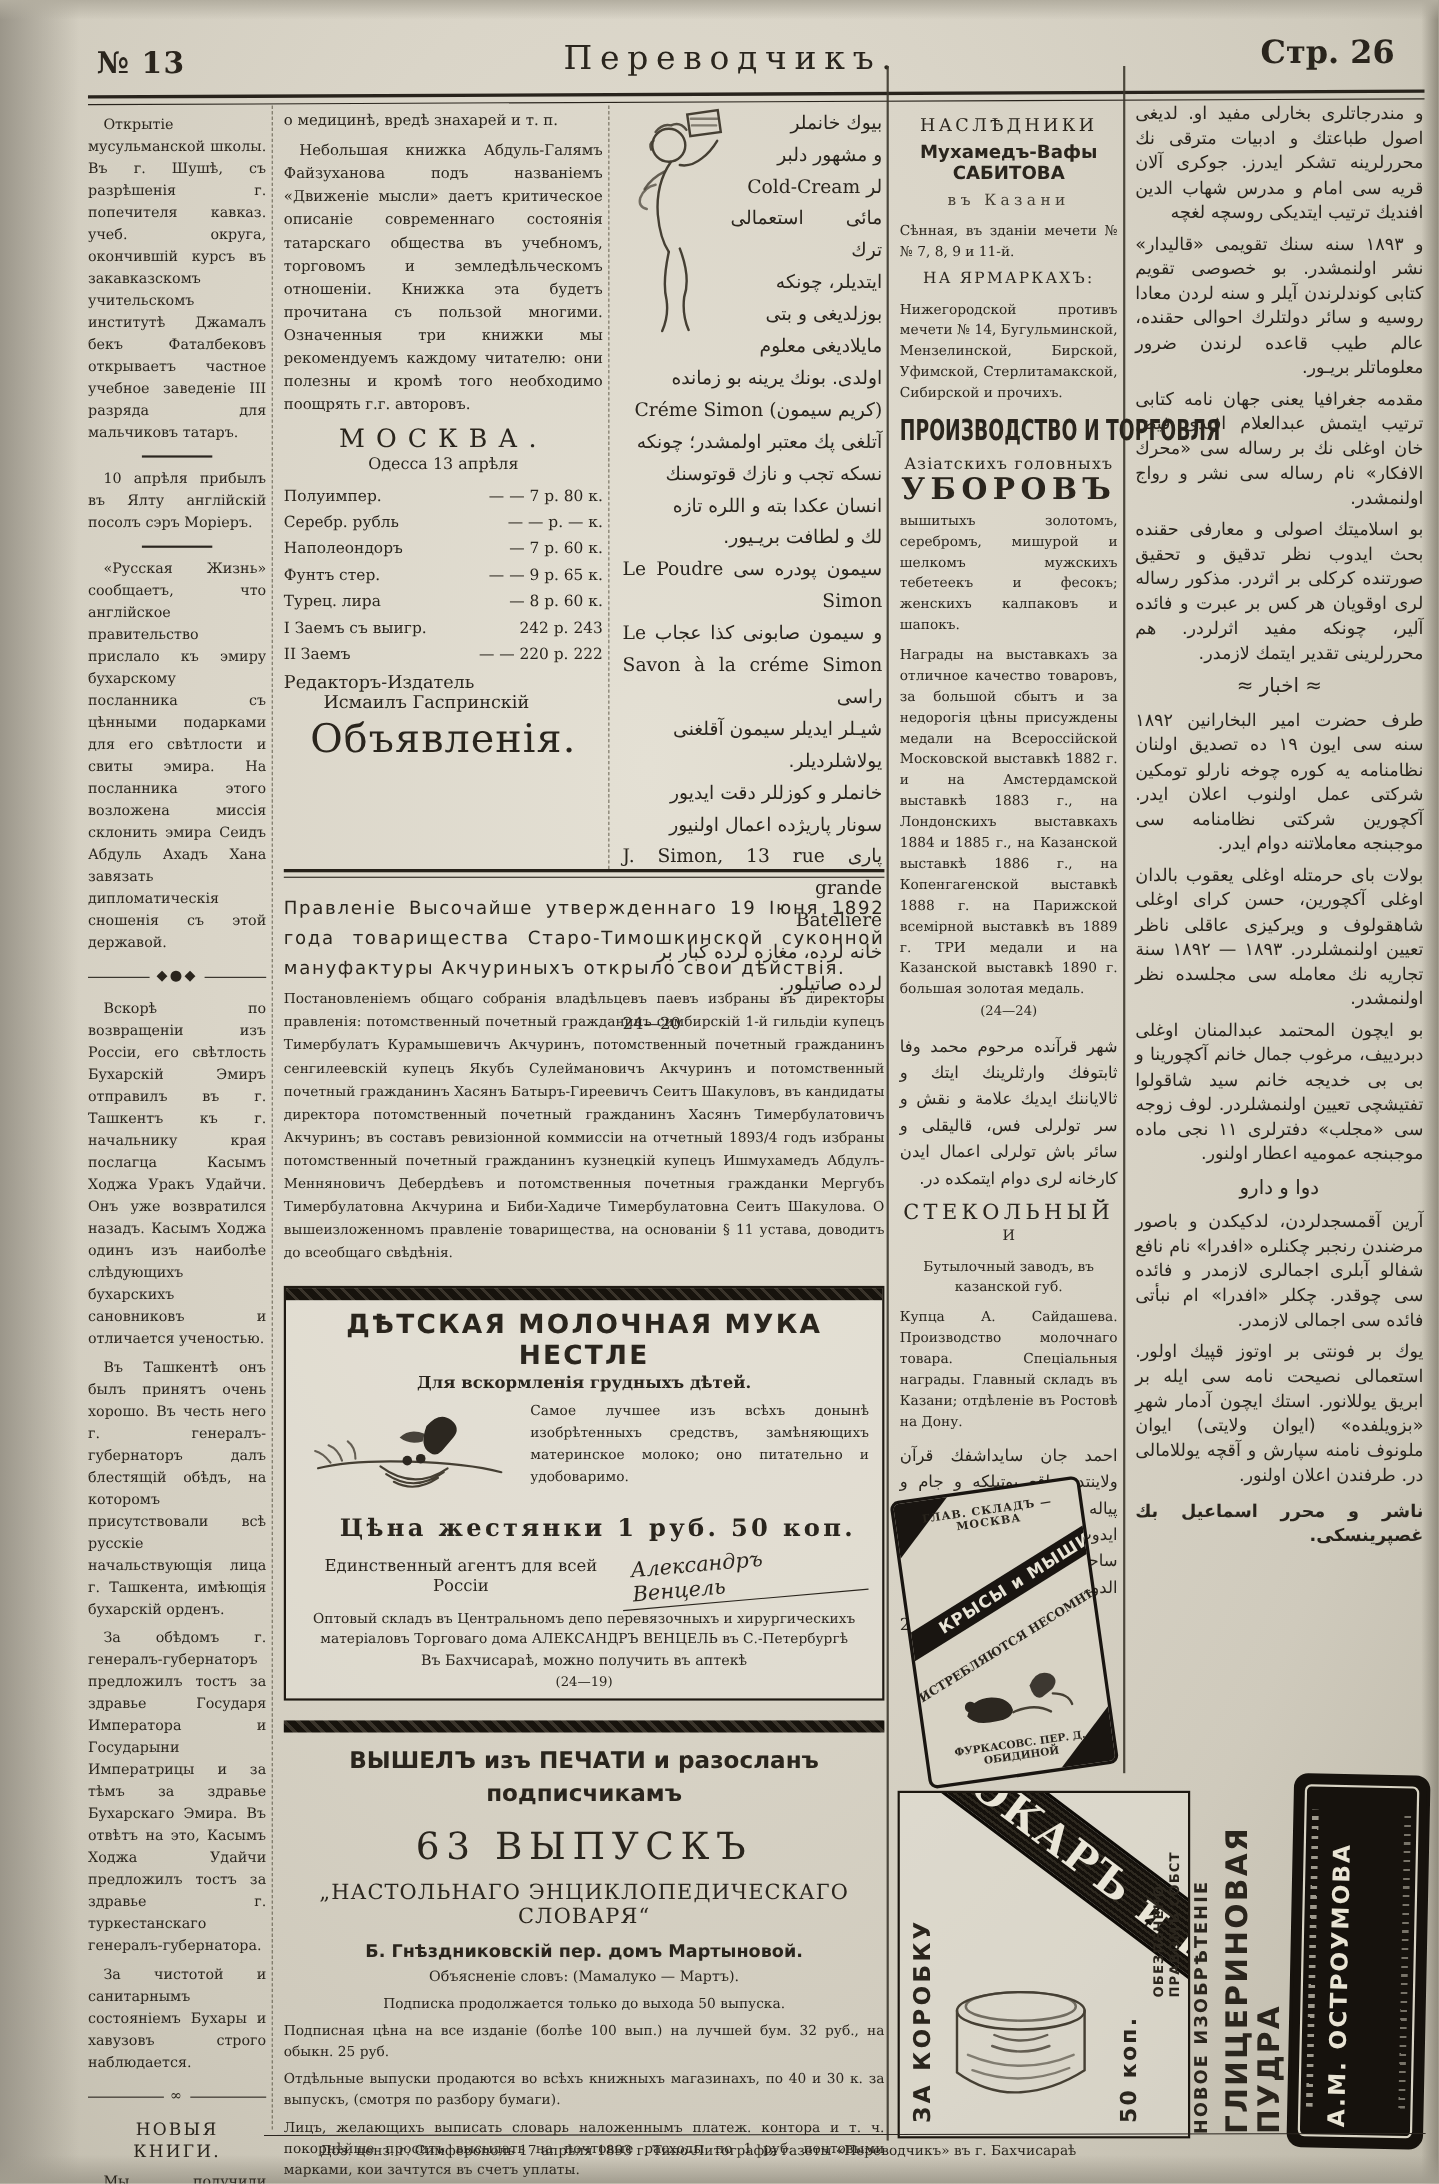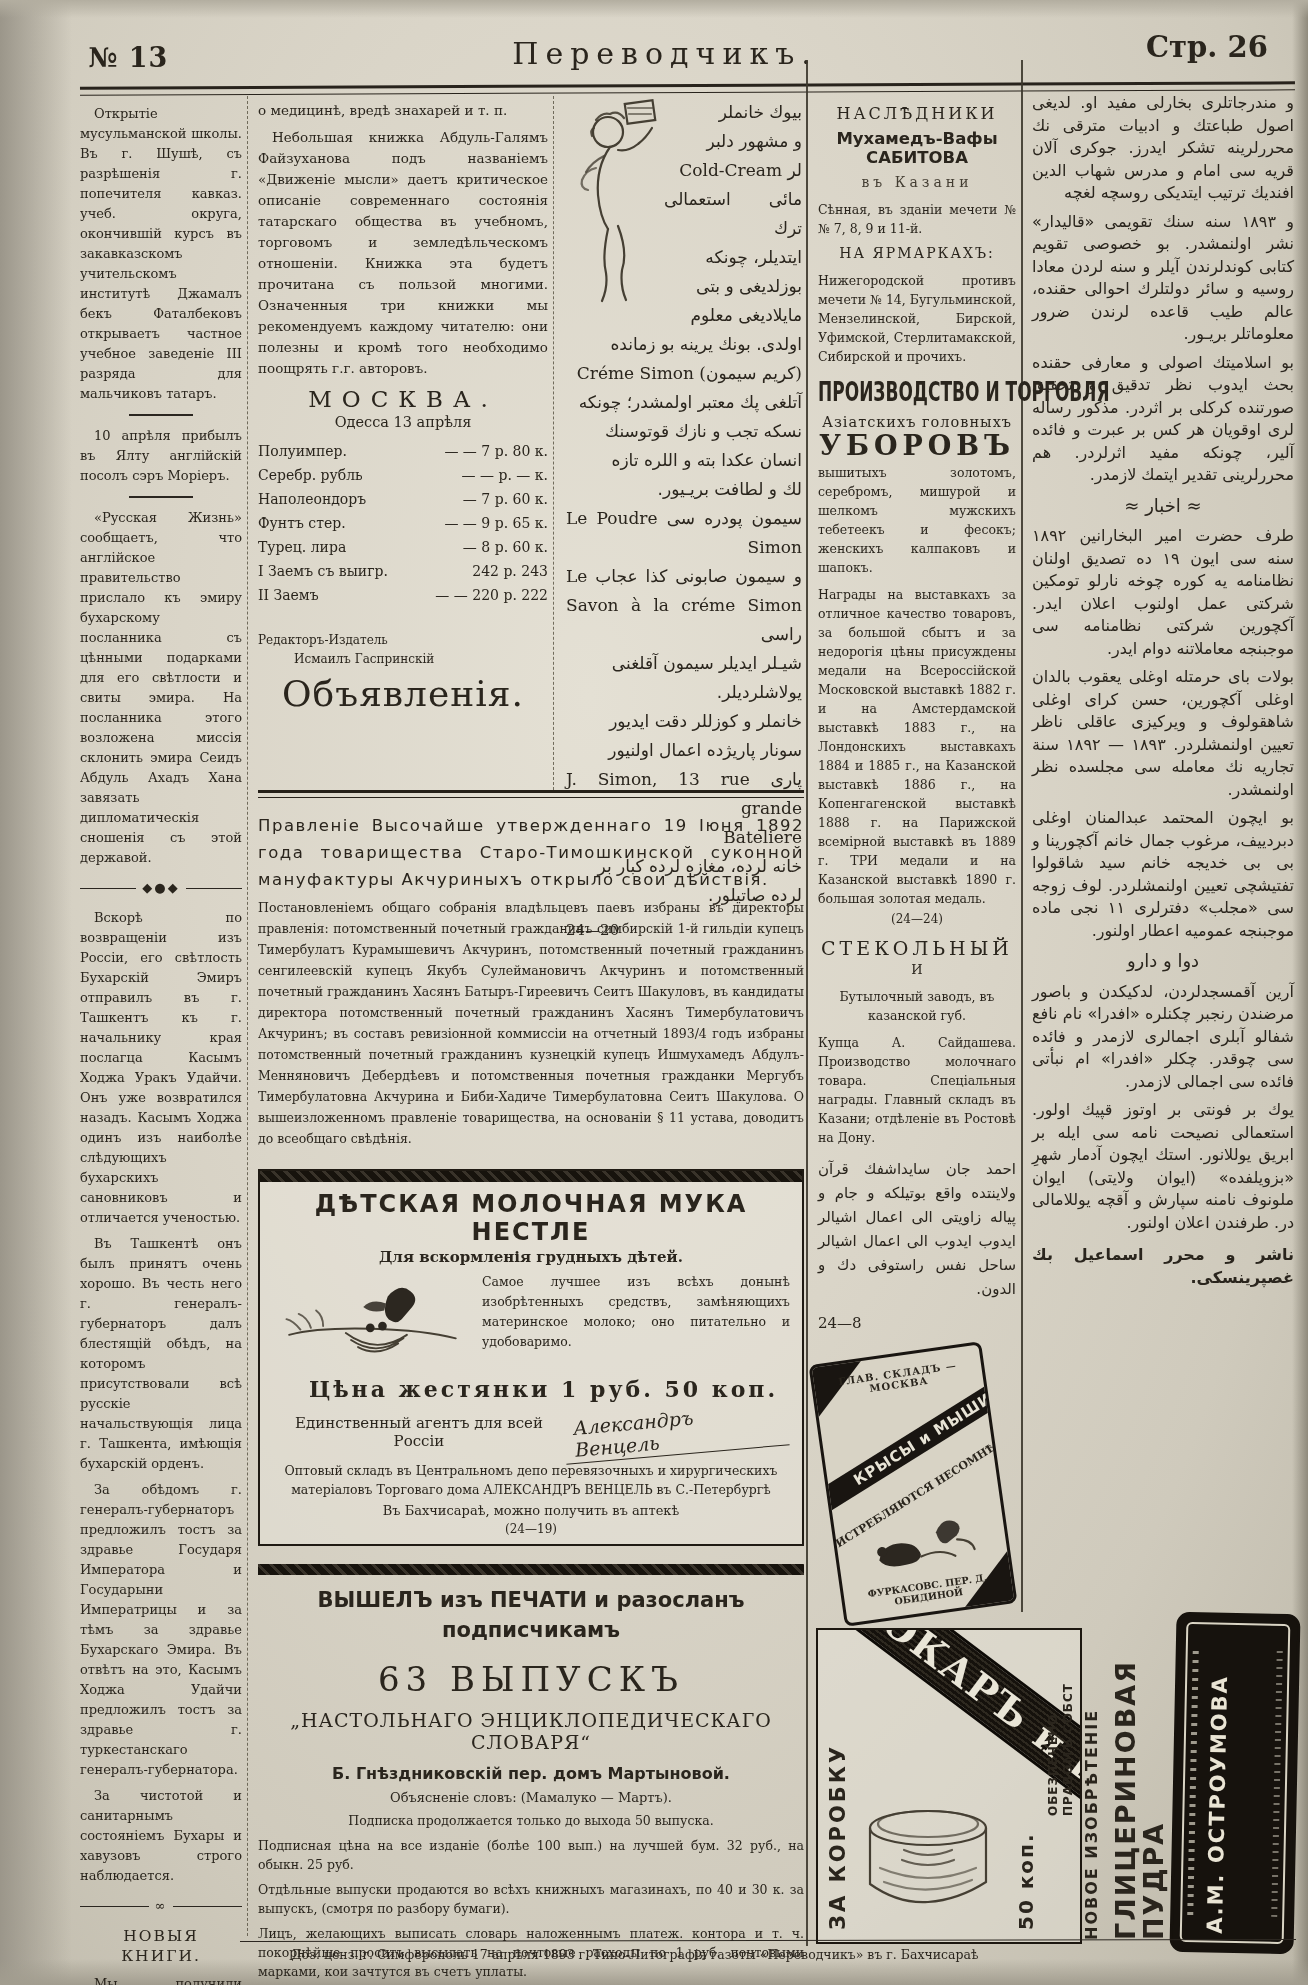--- a/index.html
+++ b/index.html
@@ -45,21 +45,21 @@
   .divider{width:64px;border-top:2px solid #2b2620;margin:10px auto;}
   .orn{display:flex;align-items:center;gap:6px;margin:10px 0;}
   .orn::before,.orn::after{content:"";flex:1;border-top:1.5px solid #2b2620;}
   .orn span{font-size:13px;letter-spacing:2px;}
   .books-h{text-align:center;font-size:15.5px;letter-spacing:2px;margin:6px 0 8px;}
 
   .kursy{margin-top:10px;}
   .kursy-title{text-align:center;font-size:23px;letter-spacing:10px;margin:4px 0 2px;}
   .kursy-sub{text-align:center;font-size:14.5px;margin-bottom:6px;}
   .krow{display:flex;justify-content:space-between;font-size:14px;line-height:24px;}
-  .editor{margin-top:24px;font-size:12px;line-height:19px;text-align:left;}
+  .editor{margin-top:3px;font-size:16px;line-height:19px;text-align:left;}
   .editor .nm{margin-left:36px;}
   .ads-h{text-align:center;font-size:36px;margin:14px 0 4px;letter-spacing:1px;}
 
   .wrule{border-top:3px solid #262119;border-bottom:1px solid #262119;height:4px;margin-bottom:14px;}
   .akch-lead{font-family:"DejaVu Sans",sans-serif;font-size:16.5px;line-height:27px;letter-spacing:1.5px;text-align:justify;}
   .akch-body{font-size:12.5px;line-height:21px;display:block;margin-top:4px;}
 
   .nestle{border:2.5px solid #1f1a13;margin-top:20px;padding:0 0 8px;position:relative;background:rgba(240,237,228,.35);}
   .blackbar{height:11px;background:repeating-linear-gradient(45deg,#17130d 0 6px,#39332a 6px 9px);}
   .nestle-title{text-align:center;font-family:"DejaVu Sans",sans-serif;font-weight:bold;
@@ -325,20 +325,21 @@
   <div class="sab-h3">въ Казани</div>
   <div class="sab-addr">Сѣнная, въ зданіи мечети №№ 7, 8, 9 и 11-й.</div>
   <div class="sab-fairs-h">НА ЯРМАРКАХЪ:</div>
   <div class="sab-addr" style="text-indent:0;">Нижегородской противъ мечети № 14, Бугульминской, Мензелинской, Бирской, Уфимской, Стерлитамакской, Сибирской и прочихъ.</div>
   <div class="sab-prod1">ПРОИЗВОДСТВО И ТОРГОВЛЯ</div>
   <div class="sab-prod2">Азіатскихъ головныхъ</div>
   <div class="sab-prod3">УБОРОВЪ</div>
   <div class="sab-addr" style="text-indent:0;">вышитыхъ золотомъ, серебромъ, мишурой и шелкомъ мужскихъ тебетеекъ и фесокъ; женскихъ калпаковъ и шапокъ.</div>
   <div class="sab-addr">Награды на выставкахъ за отличное качество товаровъ, за большой сбытъ и за недорогія цѣны присуждены медали на Всероссійской Московской выставкѣ 1882 г. и на Амстердамской выставкѣ 1883 г., на Лондонскихъ выставкахъ 1884 и 1885 г., на Казанской выставкѣ 1886 г., на Копенгагенской выставкѣ 1888 г. на Парижской всемірной выставкѣ въ 1889 г. ТРИ медали и на Казанской выставкѣ 1890 г. большая золотая медаль.</div>
   <div class="sab-tag">(24—24)</div>
+  <div class="ar-block">شهر قرآنده مرحوم محمد وفا ثابتوفك وارثلرينك ايتك و ثالاياننك ايديك علامة و نقش و سر تولرلى فس، قاليقلى و سائر باش تولرلى اعمال ايدن كارخانه لرى دوام ايتمكده در.</div>
   <div class="stek-h">СТЕКОЛЬНЫЙ</div>
   <div class="stek-i">И</div>
   <div class="sab-addr" style="text-indent:0;text-align:center;">Бутылочный заводъ, въ казанской губ.</div>
   <div class="sab-addr">Купца А. Сайдашева. Производство молочнаго товара. Спеціальныя награды. Главный складъ въ Казани; отдѣленіе въ Ростовѣ на Дону.</div>
   <div class="ar-block">احمد جان سايداشفك قرآن ولاينتده واقع بوتيلكه و جام و پياله زاويتى الى اعمال اشيالر ايدوب ايدوب الى اعمال اشيالر ساحل نفس راستوفى دك و الدون.</div>
   <div class="ar-block ar-tag">24—8</div>
 </div>
 
 <div class="abs stamp">
   <div class="corner c1"></div>
@@ -377,20 +378,21 @@
 <div class="abs ostr">
   <div class="inner"></div>
   <div class="dec"></div>
   <div class="dec2"></div>
   <div class="vtext nm">А.М. ОСТРОУМОВА</div>
 </div>
 
 <div id="col5" class="col">
   <p class="p np">و مندرجاتلرى بخارلى مفيد او. لديغى اصول طباعتك و ادبيات مترقى نك محررلرينه تشكر ايدرز. جوكرى آلان قريه سى امام و مدرس شهاب الدين افنديك ترتيب ايتديكى روسچه لغچه</p>
   <p class="p np">و ١٨٩٣ سنه سنك تقويمى «قاليدار» نشر اولنمشدر. بو خصوصى تقويم كتابى كوندلرندن آيلر و سنه لردن معادا روسيه و سائر دولتلرك احوالى حقنده، عالم طيب قاعده لرندن ضرور معلوماتلر بريـور.</p>
+  <p class="p np">مقدمه جغرافيا يعنى جهان نامه كتابى ترتيب ايتمش عبدالعلام افندى فيض خان اوغلى نك بر رساله سى «محرك الافكار» نام رساله سى نشر و رواج اولنمشدر.</p>
   <p class="p np">بو اسلاميتك اصولى و معارفى حقنده بحث ايدوب نظر تدقيق و تحقيق صورتنده كركلى بر اثردر. مذكور رساله لرى اوقويان هر كس بر عبرت و فائده آلير، چونكه مفيد اثرلردر. هم محررلرينى تقدير ايتمك لازمدر.</p>
   <div class="ar-head">≈ اخبار ≈</div>
   <p class="p np">طرف حضرت امير البخارانين ١٨٩٢ سنه سى ايون ١٩ ده تصديق اولنان نظامنامه يه كوره چوخه نارلو تومكين شركتى عمل اولنوب اعلان ايدر. آكچورين شركتى نظامنامه سى موجبنجه معاملاتنه دوام ايدر.</p>
   <p class="p np">بولات باى حرمتله اوغلى يعقوب بالدان اوغلى آكچورين، حسن كراى اوغلى شاهقولوف و ويركيزى عاقلى ناظر تعيين اولنمشلردر. ١٨٩٣ — ١٨٩٢ سنة تجاريه نك معامله سى مجلسده نظر اولنمشدر.</p>
   <p class="p np">بو ايچون المحتمد عبدالمنان اوغلى دبردييف، مرغوب جمال خانم آكچورينا و بى بى خديجه خانم سيد شاقولوا تفتيشچى تعيين اولنمشلردر. لوف زوجه سى «مجلب» دفترلرى ١١ نجى ماده موجبنجه عموميه اعطار اولنور.</p>
   <div class="ar-head">دوا و دارو</div>
   <p class="p np">آرين آقمسجدلردن، لدكيكدن و باصور مرضندن رنجبر چكنلره «افدرا» نام نافع شفالو آبلرى اجمالرى لازمدر و فائده سى چوقدر. چكلر «افدرا» ام نبأتى فائده سى اجمالى لازمدر.</p>
   <p class="p np">يوك بر فونتى بر اوتوز قپيك اولور. استعمالى نصيحت نامه سى ايله بر ابريق يوللانور. استك ايچون آدمار شهرِ «بزويلفده» (ايوان ولايتى) ايوان ملونوف نامنه سپارش و آقچه يوللامالى در. طرفندن اعلان اولنور.</p>
   <p class="p np pub-line">ناشر و محرر اسماعيل بك غصپرينسكى.</p>
 </div>

